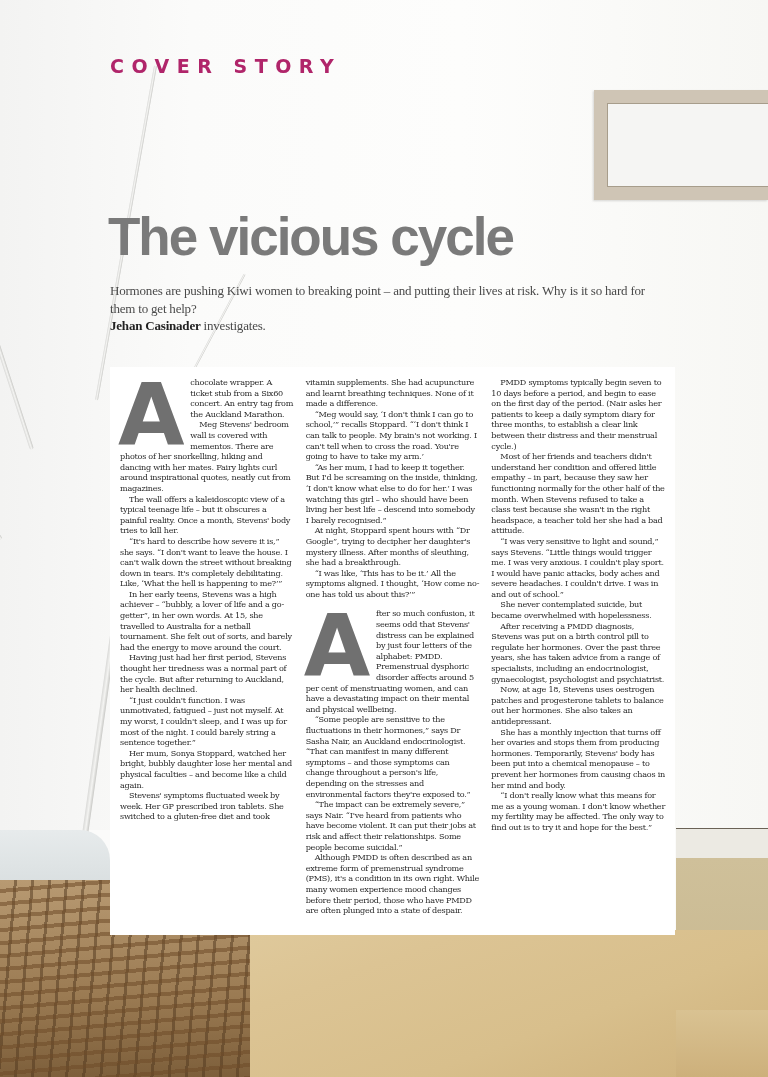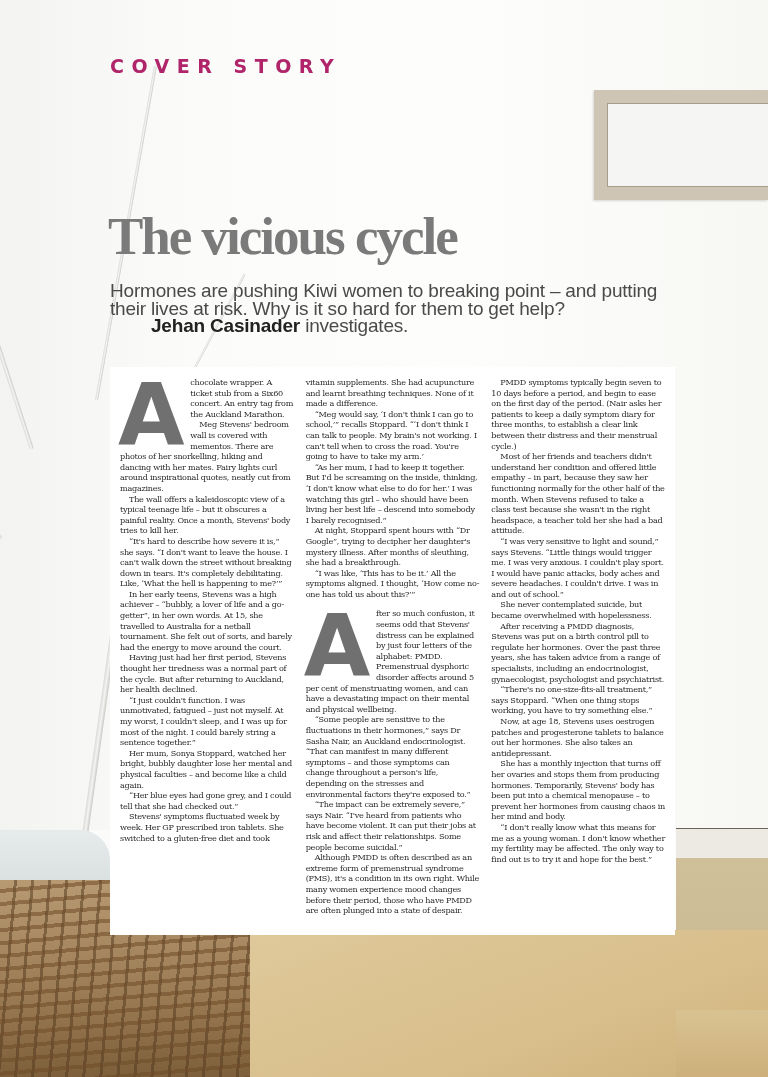--- a/index.html
+++ b/index.html
@@ -55,31 +55,31 @@
     position: absolute; left: 0; top: 0; right: 0; bottom: 0;
     border: 1px solid #a79d8b; border-right: none;
   }
   .kicker {
     position: absolute; left: 110px; top: 55px;
     font-family: "DejaVu Sans", sans-serif; font-weight: bold;
     font-size: 19px; letter-spacing: 7.5px; color: #b0256a;
   }
   .headline {
     position: absolute; left: 108px; top: 206px;
-    font-family: Liberation Serif, serif; font-weight: bold;
+    font-family: Liberation Sans, sans-serif; font-weight: bold;
     font-size: 53px; letter-spacing: -2px; color: #7a7a7a;
     white-space: nowrap;
     text-align: center;
   }
   .standfirst {
     position: absolute; left: 110px; top: 282px; width: 560px;
-    font-family: Liberation Sans, sans-serif; font-size: 19px; line-height: 17.5px;
+    font-family: Liberation Serif, serif; font-size: 13px; line-height: 17.5px;
     color: #4a4a4a; letter-spacing: -0.2px;
   }
-  .standfirst .byline { font-weight: bold; color: #222; margin-left: 41px; }
+  .standfirst .byline { font-weight: bold; color: #222; }
   .panel {
     position: absolute; left: 110px; top: 367px; width: 565px; height: 568px;
     background: #ffffff;
     box-sizing: border-box; padding: 10px 10px 0 10px;
     display: flex; gap: 12px;
   }
   .col {
     width: 174px; font-family: "DejaVu Serif", serif;
     font-size: 8.1px; line-height: 10.6px; color: #2b2b2b;
     letter-spacing: -0.25px; text-align: left;
@@ -122,38 +122,36 @@
 <div class="panel">
   <div class="col" id="col-0">
       <p class="noindent"><span class="dropcap">A</span><span>chocolate wrapper. A ticket stub from a Six60 concert. An entry tag from the Auckland Marathon.</span></p>
       <p><span>Meg Stevens' bedroom wall is covered with mementos. There are photos of her snorkelling, hiking and dancing with her mates. Fairy lights curl around inspirational quotes, neatly cut from magazines.</span></p>
       <p><span>The wall offers a kaleidoscopic view of a typical teenage life – but it obscures a painful reality. Once a month, Stevens' body tries to kill her.</span></p>
       <p><span>“It's hard to describe how severe it is,” she says. “I don't want to leave the house. I can't walk down the street without breaking down in tears. It's completely debilitating. Like, ‘What the hell is happening to me?’”</span></p>
       <p><span>In her early teens, Stevens was a high achiever – “bubbly, a lover of life and a go-getter”, in her own words. At 15, she travelled to Australia for a netball tournament. She felt out of sorts, and barely had the energy to move around the court.</span></p>
       <p><span>Having just had her first period, Stevens thought her tiredness was a normal part of the cycle. But after returning to Auckland, her health declined.</span></p>
       <p><span>“I just couldn't function. I was unmotivated, fatigued – just not myself. At my worst, I couldn't sleep, and I was up for most of the night. I could barely string a sentence together.”</span></p>
       <p><span>Her mum, Sonya Stoppard, watched her bright, bubbly daughter lose her mental and physical faculties – and become like a child again.</span></p>
-      <p><span>“Her blue eyes had gone grey, and I could tell that she had checked out.”</span></p>
       <p><span>Stevens' symptoms fluctuated week by week. Her GP prescribed iron tablets. She switched to a gluten-free diet and took</span></p>
     </div>
   <div class="col" id="col-1">
       <p class="noindent"><span>vitamin supplements. She had acupuncture and learnt breathing techniques. None of it made a difference.</span></p>
       <p><span>“Meg would say, ‘I don't think I can go to school,’” recalls Stoppard. “‘I don't think I can talk to people. My brain's not working. I can't tell when to cross the road. You're going to have to take my arm.’</span></p>
       <p><span>“As her mum, I had to keep it together. But I'd be screaming on the inside, thinking, ‘I don't know what else to do for her.’ I was watching this girl – who should have been living her best life – descend into somebody I barely recognised.”</span></p>
       <p><span>At night, Stoppard spent hours with “Dr Google”, trying to decipher her daughter's mystery illness. After months of sleuthing, she had a breakthrough.</span></p>
       <p><span>“I was like, ‘This has to be it.’ All the symptoms aligned. I thought, ‘How come no-one has told us about this?’”</span></p>
       <p class="noindent gap"><span class="dropcap">A</span><span>fter so much confusion, it seems odd that Stevens' distress can be explained by just four letters of the alphabet: PMDD. Premenstrual dysphoric disorder affects around 5 per cent of menstruating women, and can have a devastating impact on their mental and physical wellbeing.</span></p>
       <p><span>“Some people are sensitive to the fluctuations in their hormones,” says Dr Sasha Nair, an Auckland endocrinologist. “That can manifest in many different symptoms – and those symptoms can change throughout a person's life, depending on the stresses and environmental factors they're exposed to.”</span></p>
       <p><span>“The impact can be extremely severe,” says Nair. “I've heard from patients who have become violent. It can put their jobs at risk and affect their relationships. Some people become suicidal.”</span></p>
       <p><span>Although PMDD is often described as an extreme form of premenstrual syndrome (PMS), it's a condition in its own right. While many women experience mood changes before their period, those who have PMDD are often plunged into a state of despair.</span></p>
     </div>
   <div class="col" id="col-2">
       <p><span>PMDD symptoms typically begin seven to 10 days before a period, and begin to ease on the first day of the period. (Nair asks her patients to keep a daily symptom diary for three months, to establish a clear link between their distress and their menstrual cycle.)</span></p>
       <p><span>Most of her friends and teachers didn't understand her condition and offered little empathy – in part, because they saw her functioning normally for the other half of the month. When Stevens refused to take a class test because she wasn't in the right headspace, a teacher told her she had a bad attitude.</span></p>
       <p><span>“I was very sensitive to light and sound,” says Stevens. “Little things would trigger me. I was very anxious. I couldn't play sport. I would have panic attacks, body aches and severe headaches. I couldn't drive. I was in and out of school.”</span></p>
       <p><span>She never contemplated suicide, but became overwhelmed with hopelessness.</span></p>
       <p><span>After receiving a PMDD diagnosis, Stevens was put on a birth control pill to regulate her hormones. Over the past three years, she has taken advice from a range of specialists, including an endocrinologist, gynaecologist, psychologist and psychiatrist.</span></p>
-      <p><span>“There's no one-size-fits-all treatment,” says Stoppard. “When one thing stops working, you have to try something else.”</span></p>
       <p><span>Now, at age 18, Stevens uses oestrogen patches and progesterone tablets to balance out her hormones. She also takes an antidepressant.</span></p>
       <p><span>She has a monthly injection that turns off her ovaries and stops them from producing hormones. Temporarily, Stevens' body has been put into a chemical menopause – to prevent her hormones from causing chaos in her mind and body.</span></p>
       <p><span>“I don't really know what this means for me as a young woman. I don't know whether my fertility may be affected. The only way to find out is to try it and hope for the best.”</span></p>
     </div>
 </div>
 
 </body></html>

